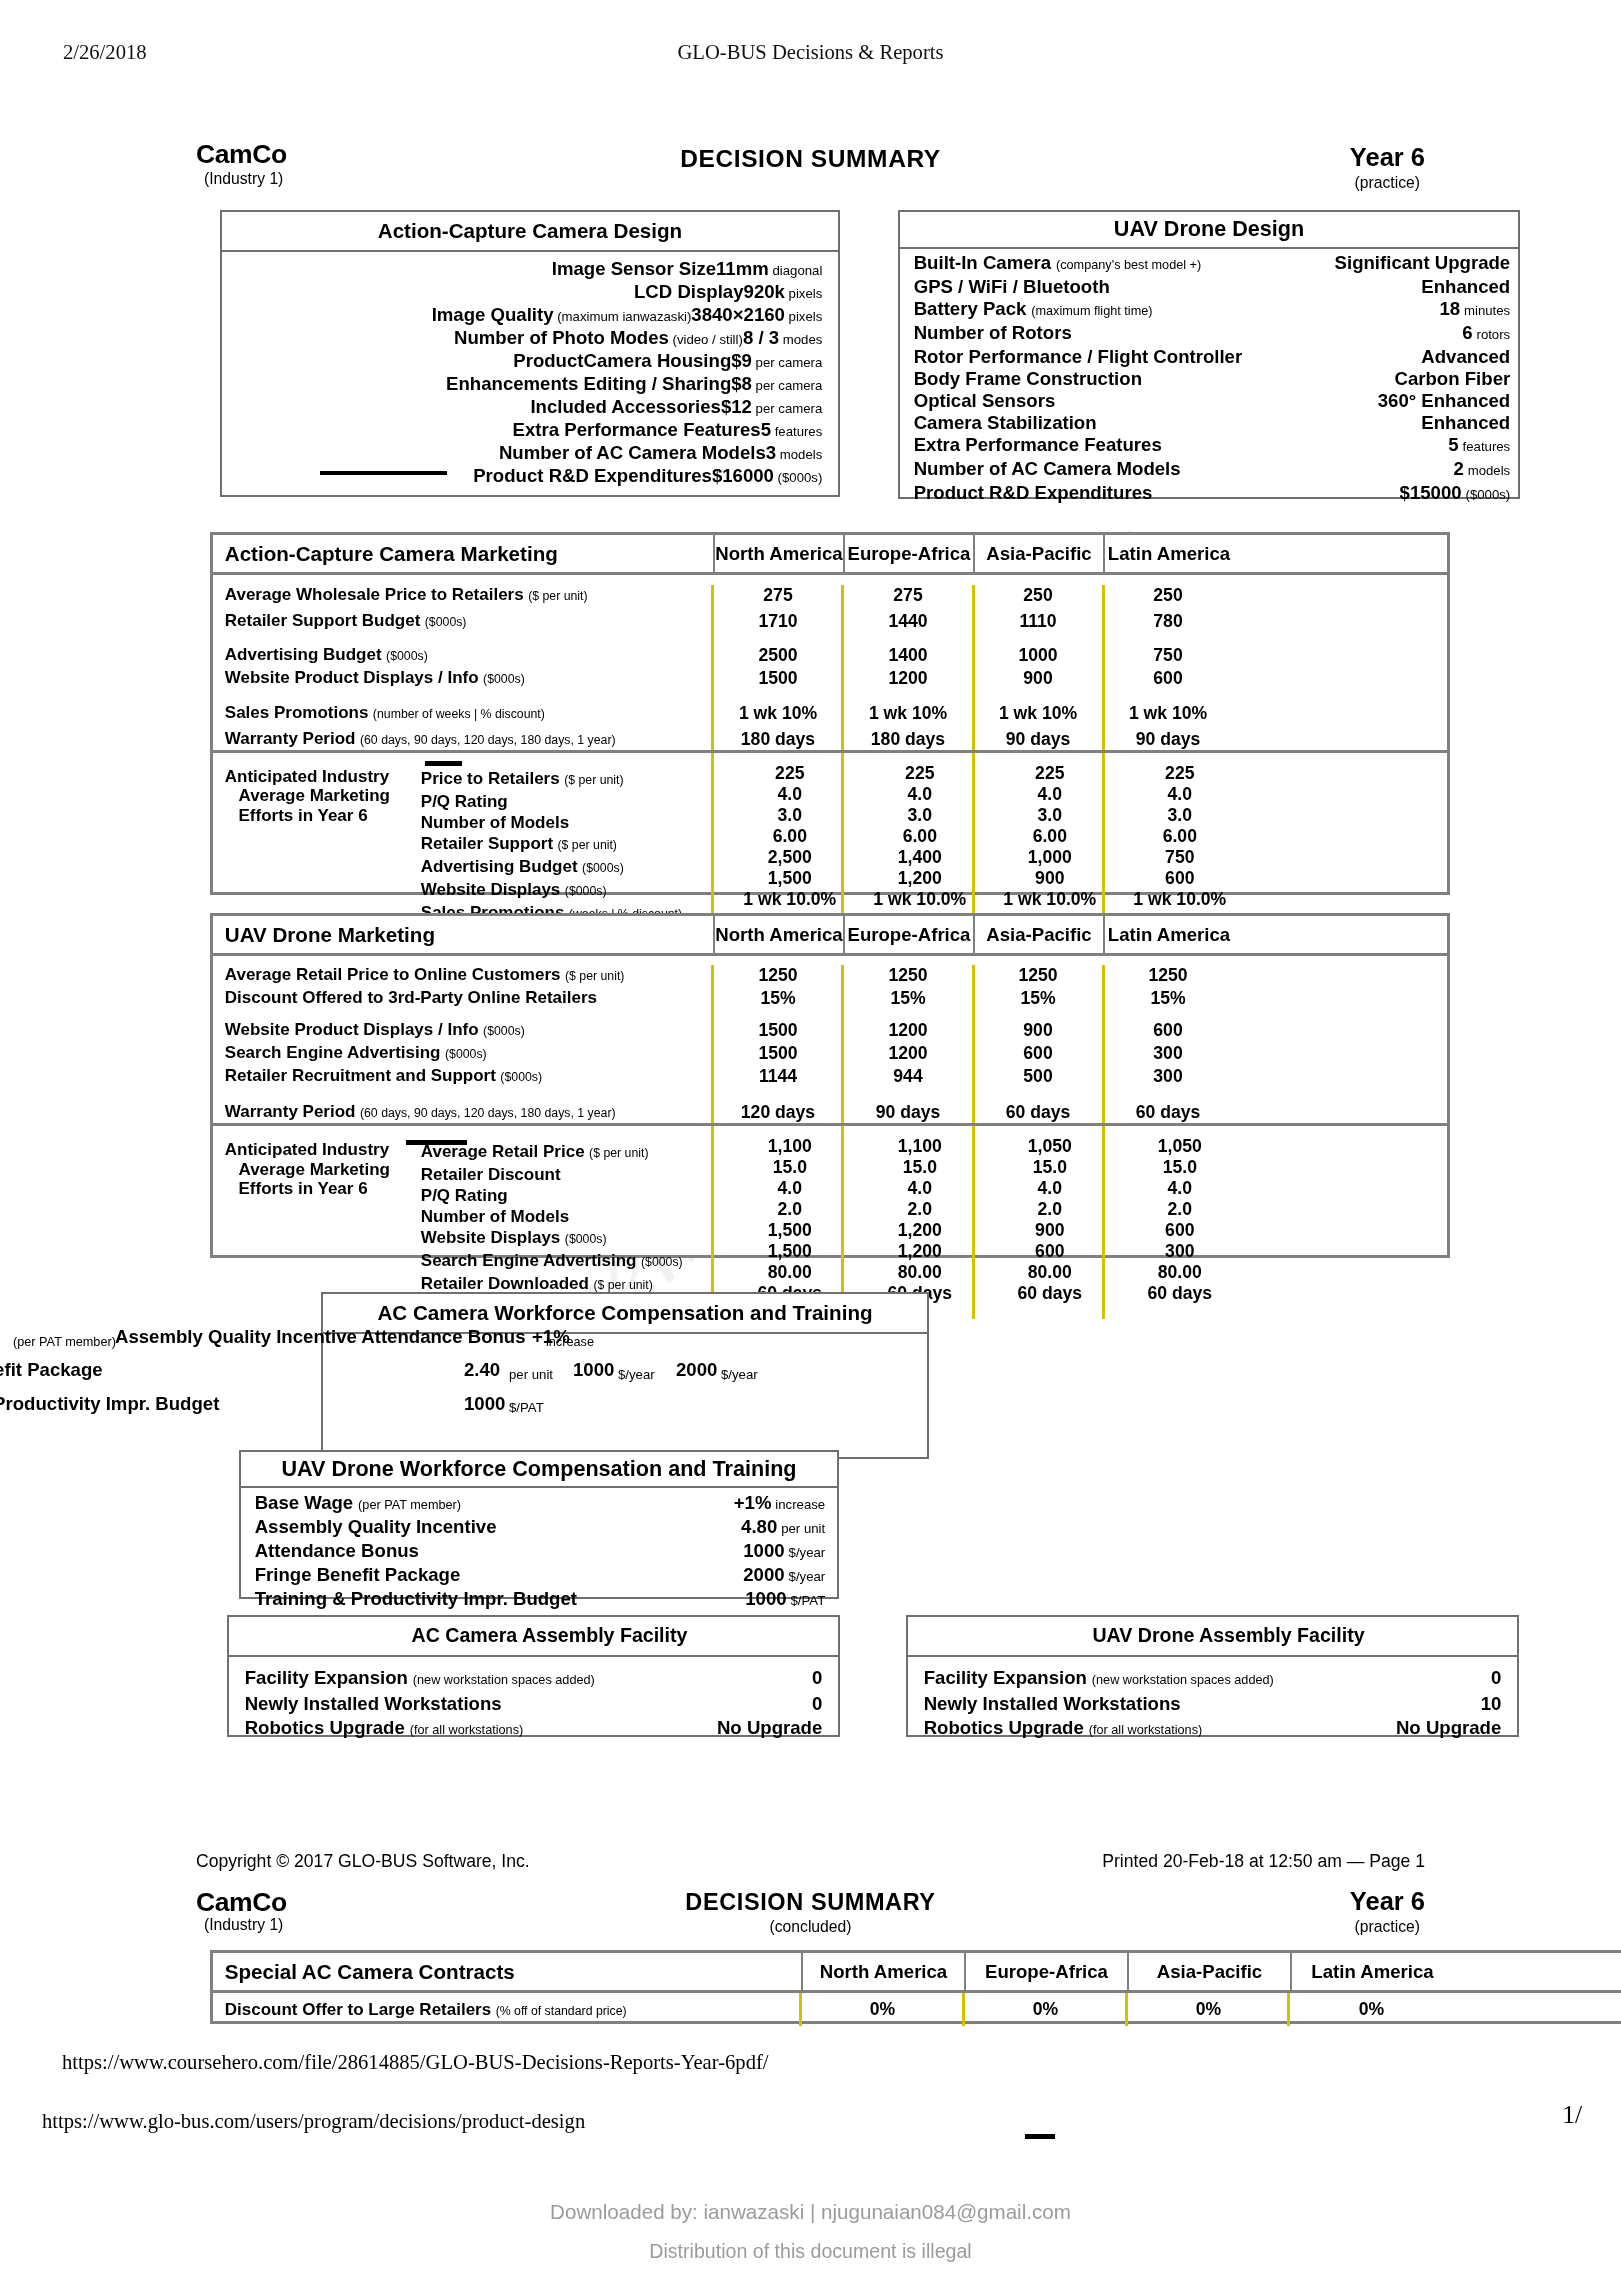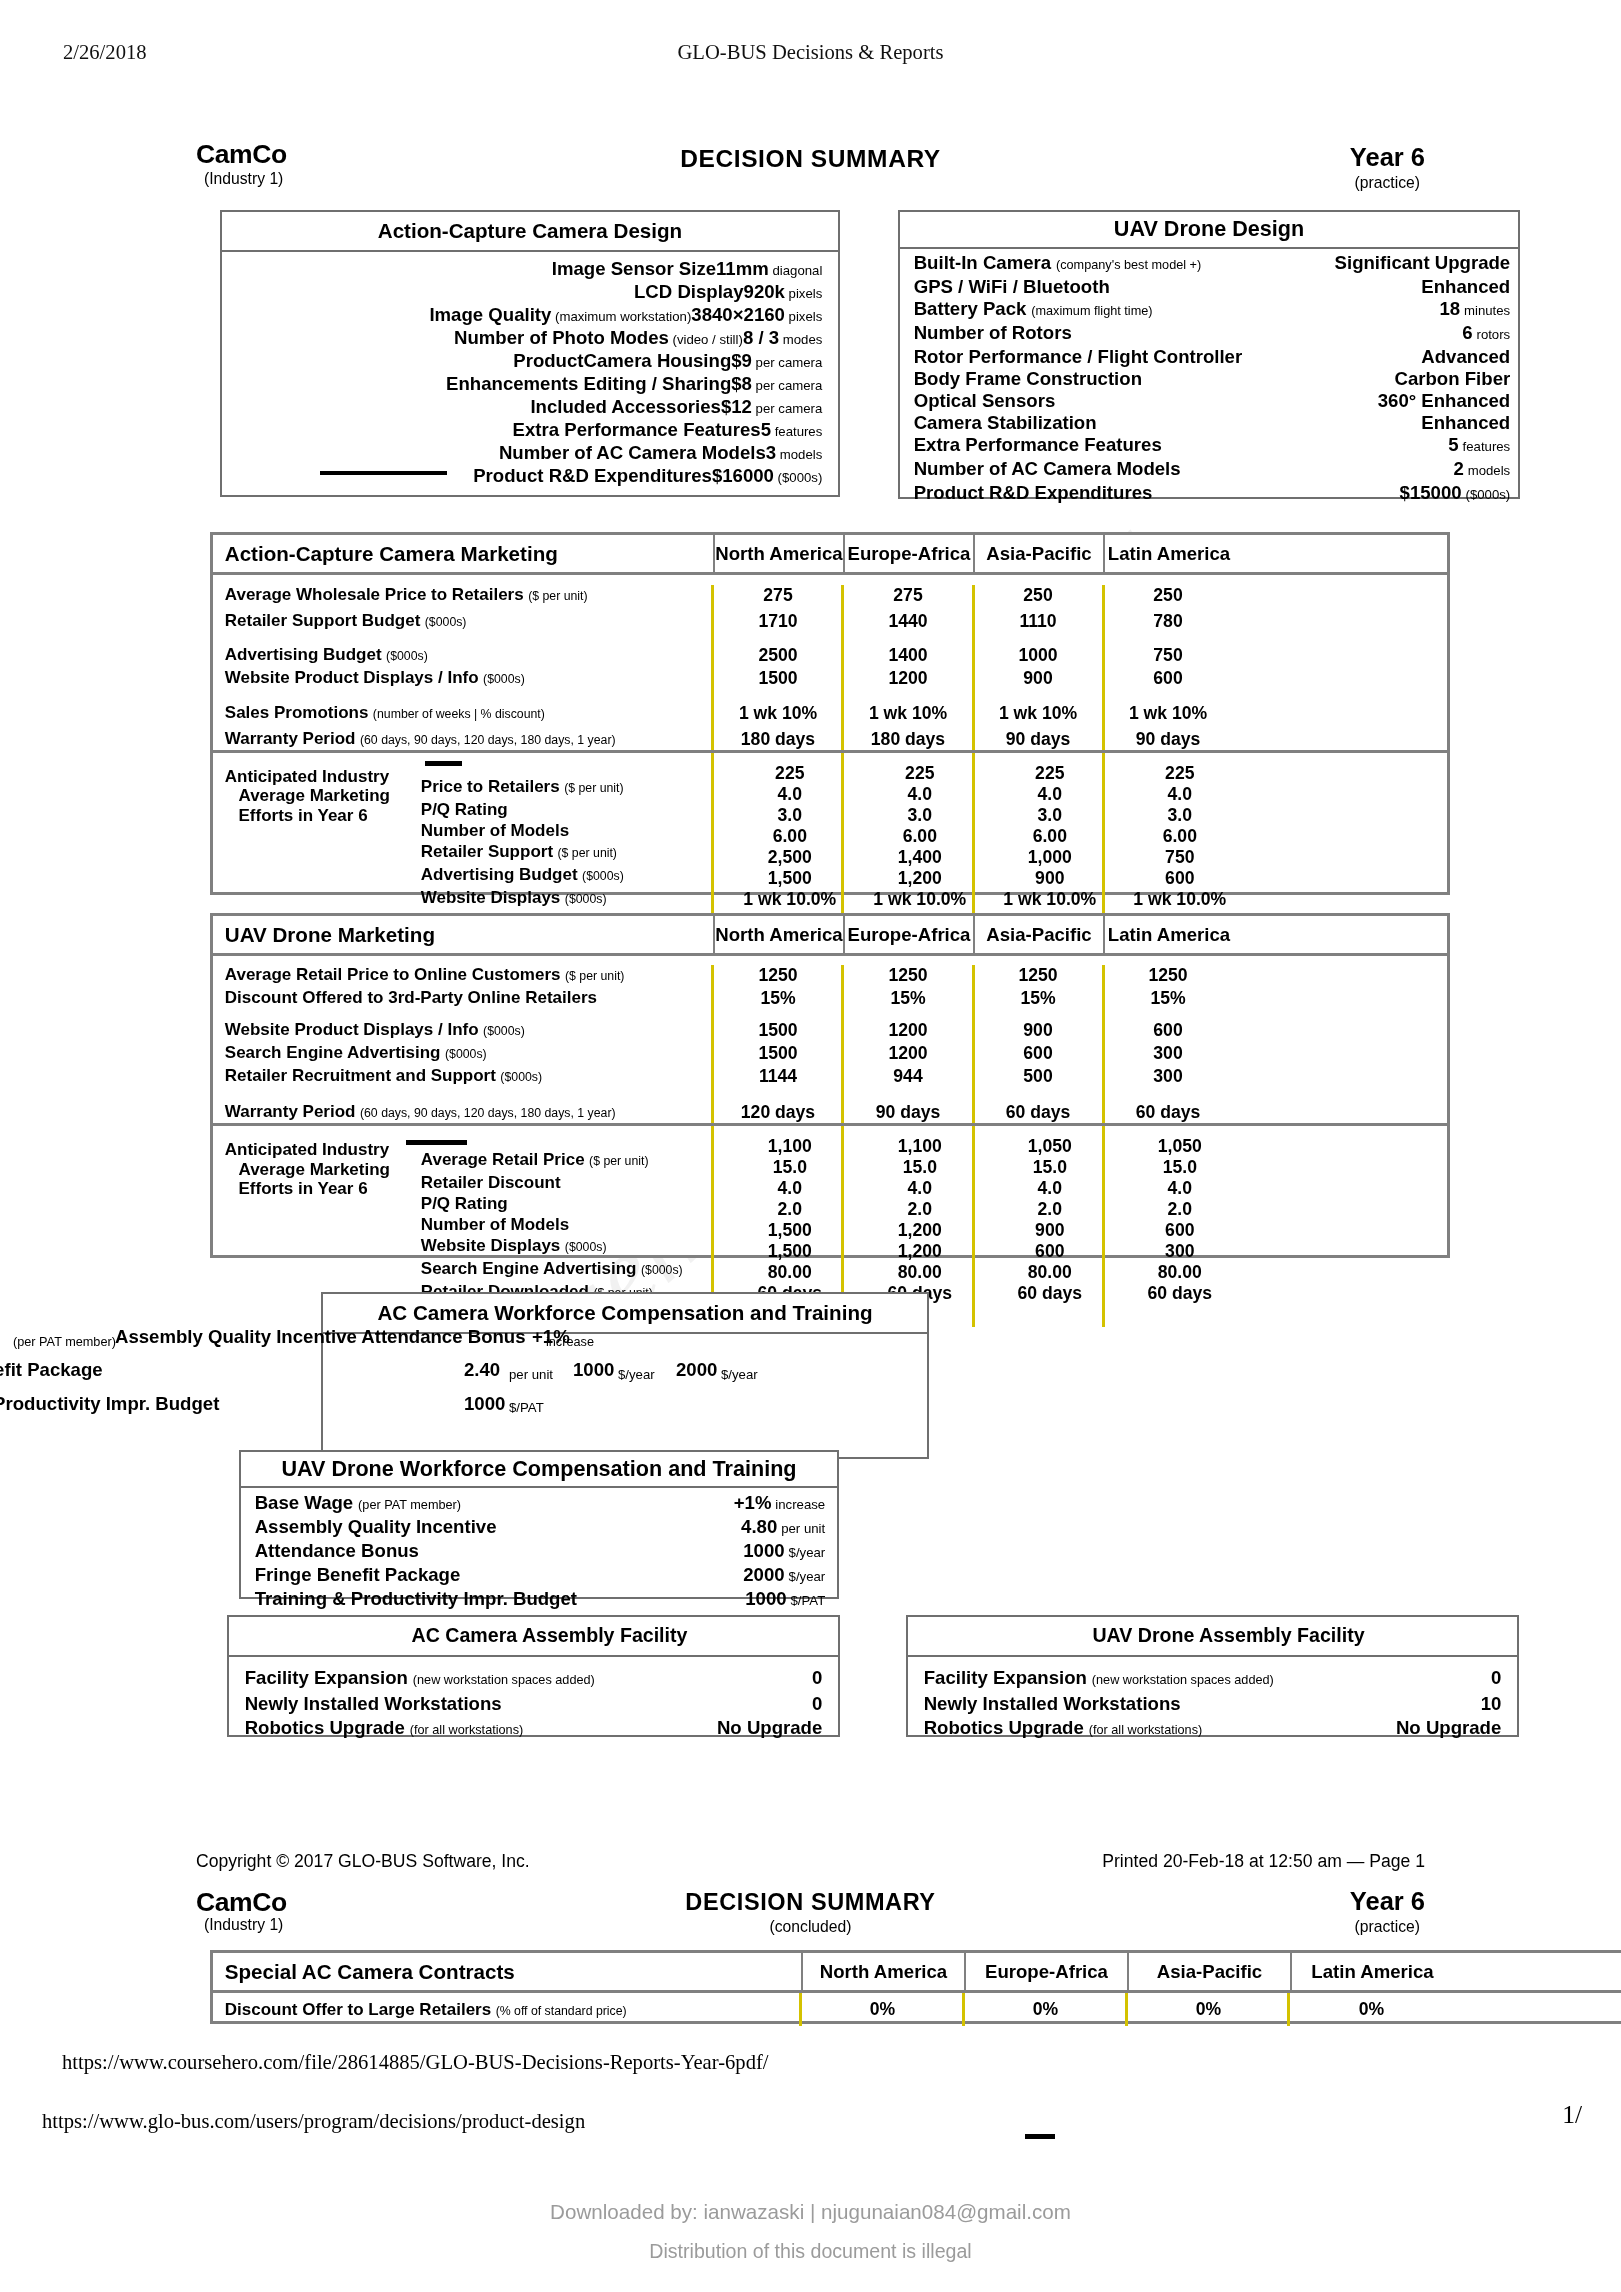--- a/index.html
+++ b/index.html
@@ -55,21 +55,21 @@
   .mtcol{flex:0 0 130px;text-align:center;box-sizing:border-box;}
   .mthead{border-bottom:3.9px solid #808080;height:40px;align-items:center;}
   .mthead .mtlabel{font-weight:bold;font-size:20.6px;}
   .mthead .mtcol{font-weight:bold;font-size:18.6px;border-left:2px solid #808080;line-height:40px;height:40px;}
   .vsep{position:absolute;top:0;bottom:0;width:2.9px;background:#d4c200;}
   .lbl-b{font-weight:bold;font-size:17px;}
   .lbl-s{font-weight:normal;font-size:12.3px;}
   .valcell{font-weight:bold;font-size:17.6px;}
   .antblock{border-top:3.9px solid #808080;display:flex;position:relative;}
   .antleft{flex:0 0 196px;padding:13.7px 0 0 11.8px;font-weight:bold;font-size:17px;line-height:19.6px;}
-  .antmid{flex:0 0 304px;padding-top:23px;}
+  .antmid{flex:0 0 304px;padding-top:15px;}
   .antmid .r{line-height:21px;white-space:nowrap;}
   .antvals{flex:0 0 130px;text-align:center;padding-top:9.8px;}
   .antvals .r{line-height:21px;font-weight:bold;font-size:17.6px;}
   .antdash{position:absolute;height:4.9px;background:#000;}
 
   
   .wrow{display:flex;align-items:baseline;white-space:nowrap;}
   .wrow .lbl{font-weight:bold;font-size:18.6px;}
   .wrow .paren{font-weight:normal;font-size:12.7px;margin-left:4.9px;}
   .wrow .sp{flex:1 1 auto;}
@@ -138,21 +138,21 @@
     <div class="dectitle">DECISION  SUMMARY</div>
     <div class="yr">Year 6</div>
     <div class="yr-sub">(practice)</div>
   </div>
 
   <div class="box" id="acdesign">
     <div class="box-hd">Action-Capture Camera Design</div>
     <div class="acd-body" id="acd-body">
         <div class="acd-row"><span>Image Sensor Size</span><span>11mm</span><span class="unit"> diagonal</span></div>
         <div class="acd-row"><span>LCD Display</span><span>920k</span><span class="unit"> pixels</span></div>
-        <div class="acd-row"><span>Image Quality</span><span class="paren"> (maximum workstation)</span><span>3840×2160</span><span class="unit"> pixels</span></div>
+        <div class="acd-row"><span>Image Quality</span><span class="paren"> (maximum ianwazaski)</span><span>3840×2160</span><span class="unit"> pixels</span></div>
         <div class="acd-row"><span>Number of Photo Modes</span><span class="paren"> (video / still)</span><span>8 / 3</span><span class="unit"> modes</span></div>
         <div class="acd-row"><span>ProductCamera Housing</span><span>$9</span><span class="unit"> per camera</span></div>
         <div class="acd-row"><span>Enhancements   Editing / Sharing</span><span>$8</span><span class="unit"> per camera</span></div>
         <div class="acd-row"><span>Included Accessories</span><span>$12</span><span class="unit"> per camera</span></div>
         <div class="acd-row"><span>Extra Performance Features</span><span>5</span><span class="unit"> features</span></div>
         <div class="acd-row"><span>Number of AC Camera Models</span><span>3</span><span class="unit"> models</span></div>
         <div class="acd-row"><span>Product R&amp;D Expenditures</span><span>$16000</span><span class="unit"> ($000s)</span></div>
       </div>
     <div class="acd-strike"></div>
   </div>

